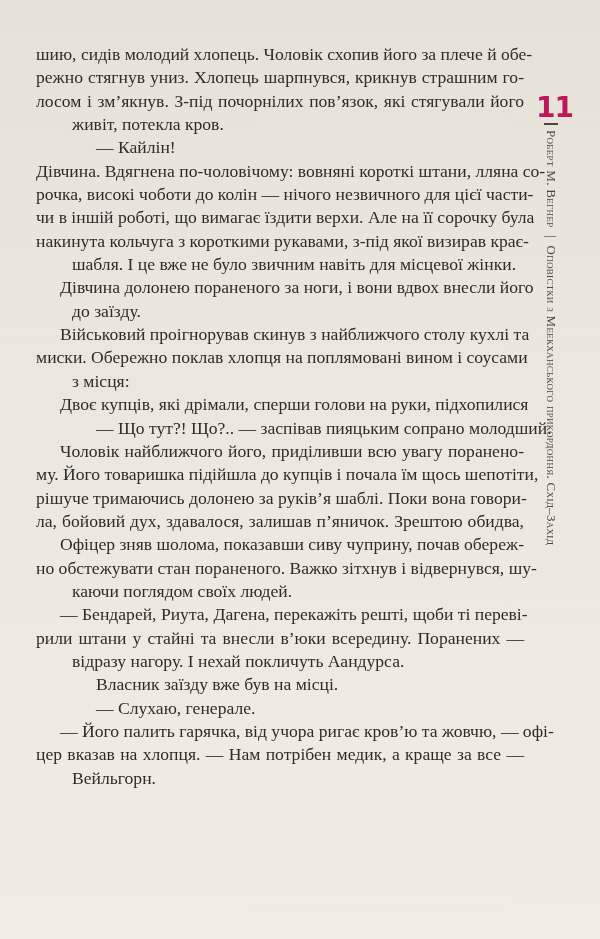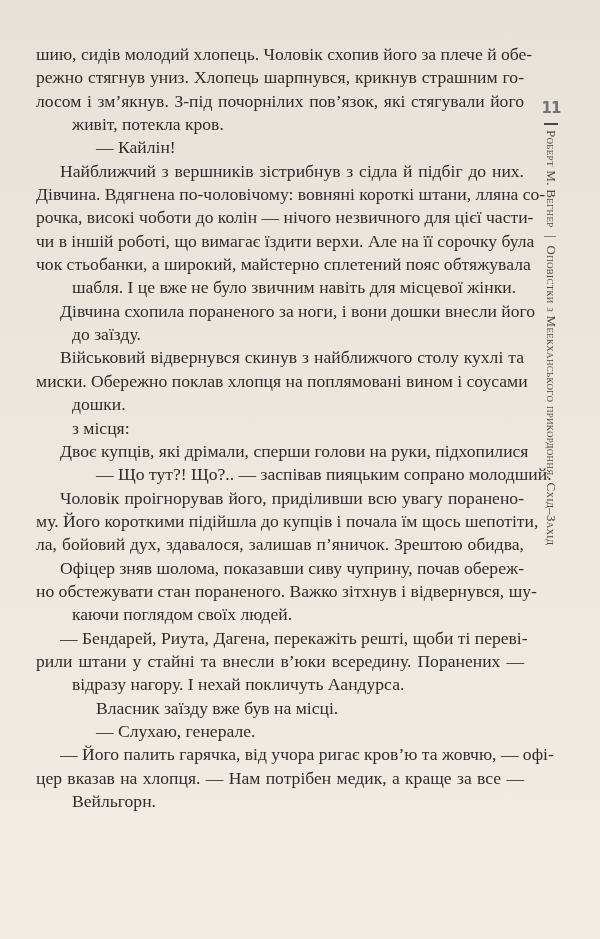--- a/index.html
+++ b/index.html
@@ -47,23 +47,23 @@
     }
     .running-head {
       position: absolute;
       left: 536px;
       top: 96px;
       width: 30px;
     }
     .page-number {
       display: block;
       font-family: "DejaVu Sans", sans-serif;
-      font-size: 15px;
+      font-size: 28px;
       font-weight: bold;
-      color: #737373;
+      color: #be185d;
       text-align: center;
       letter-spacing: -1px;
       line-height: 24px;
     }
     .head-rule {
       display: block;
       width: 14px;
       height: 1.5px;
       background: #4a4845;
       margin: 3px auto 0 auto;
@@ -90,36 +90,35 @@
 <body>
 
 <div class="page">
 
   <div class="text-block">
     <span class="line">шию, сидів молодий хлопець. Чоловік схопив його за плече й обе-</span>
     <span class="line">режно стягнув униз. Хлопець шарпнувся, крикнув страшним го-</span>
     <span class="line">лосом і зм’якнув. З-під почорнілих пов’язок, які стягували його</span>
     <span class="line last">живіт, потекла кров.</span>
     <span class="line indent last">— Кайлін!</span>
-    <span class="line indent">Найближчий з вершників зістрибнув з сідла й підбіг до них.</span>
     <span class="line">Дівчина. Вдягнена по-чоловічому: вовняні короткі штани, лляна со-</span>
     <span class="line">рочка, високі  чоботи до колін — нічого незвичного для цієї части-</span>
     <span class="line">чи в іншій роботі, що вимагає їздити верхи. Але на її сорочку була</span>
-    <span class="line">чок стьобанки, а широкий, майстерно сплетений пояс обтяжувала</span>
+    <span class="line">накинута кольчуга з короткими рукавами, з-під якої визирав крає-</span>
     <span class="line last">шабля. І це вже не було звичним навіть для місцевої жінки.</span>
-    <span class="line indent">Дівчина схопила пораненого за ноги, і вони дошки внесли його</span>
+    <span class="line indent">Дівчина долонею пораненого за ноги, і вони вдвох внесли його</span>
     <span class="line last">до заїзду.</span>
-    <span class="line indent">Військовий відвернувся скинув з найближчого столу кухлі та</span>
+    <span class="line indent">Військовий проігнорував скинув з найближчого столу кухлі та</span>
     <span class="line">миски. Обережно поклав хлопця на поплямовані вином і соусами</span>
-    <span class="line last">дошки.</span>
     <span class="line last">з місця:</span>
     <span class="line indent">Двоє купців, які дрімали, сперши голови на руки, підхопилися</span>
     <span class="line indent last">— Що тут?! Що?.. — заспівав пияцьким сопрано молодший.</span>
-    <span class="line indent">Чоловік проігнорував його, приділивши всю увагу поранено-</span>
-    <span class="line">му. Його короткими підійшла до купців і почала їм щось шепотіти,</span>
+    <span class="line indent">Чоловік найближчого його, приділивши всю увагу поранено-</span>
+    <span class="line">му. Його товаришка підійшла до купців і почала їм щось шепотіти,</span>
+    <span class="line">рішуче тримаючись долонею за руків’я шаблі. Поки вона говори-</span>
     <span class="line">ла, бойовий дух, здавалося, залишав п’яничок. Зрештою обидва,</span>
     <span class="line indent">Офіцер зняв шолома, показавши сиву чуприну, почав обереж-</span>
     <span class="line">но обстежувати стан пораненого. Важко зітхнув і відвернувся, шу-</span>
     <span class="line last">каючи поглядом своїх людей.</span>
     <span class="line indent">— Бендарей, Риута, Дагена, перекажіть решті, щоби ті переві-</span>
     <span class="line">рили штани у стайні та внесли в’юки всередину. Поранених —</span>
     <span class="line last">відразу нагору. І нехай покличуть Аандурса.</span>
     <span class="line indent last">Власник заїзду вже був на місці.</span>
     <span class="line indent last">— Слухаю, генерале.</span>
     <span class="line indent">— Його палить гарячка, від учора ригає кров’ю та жовчю, — офі-</span>

